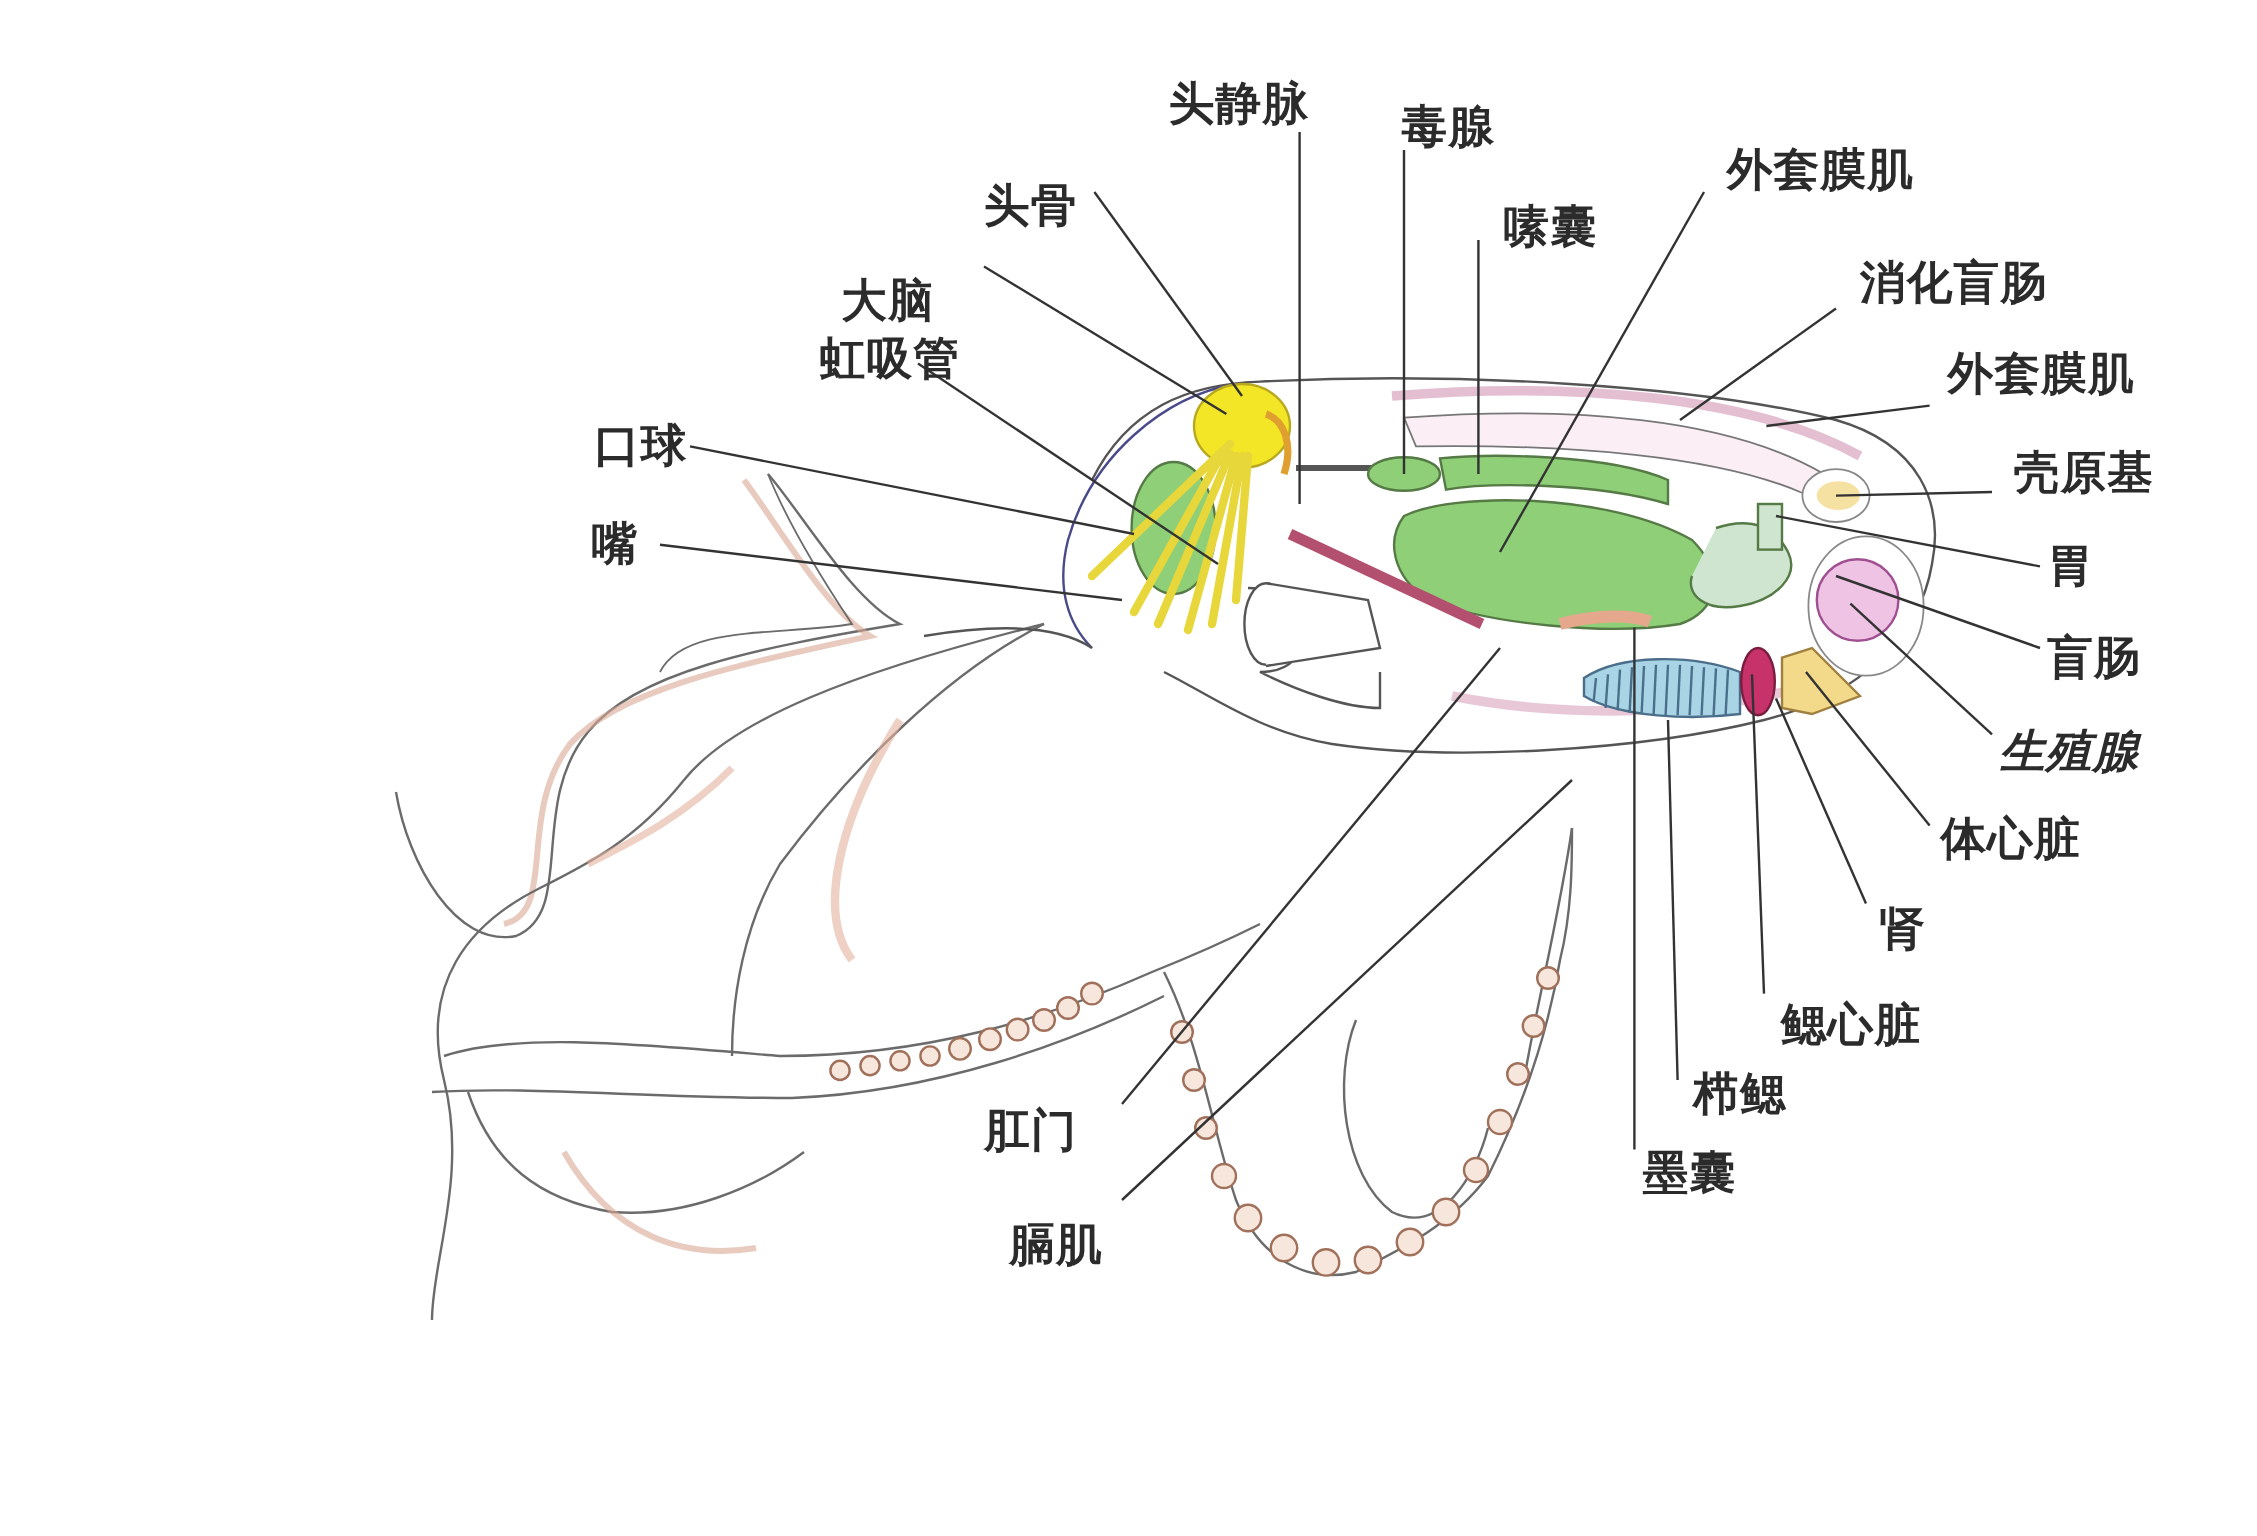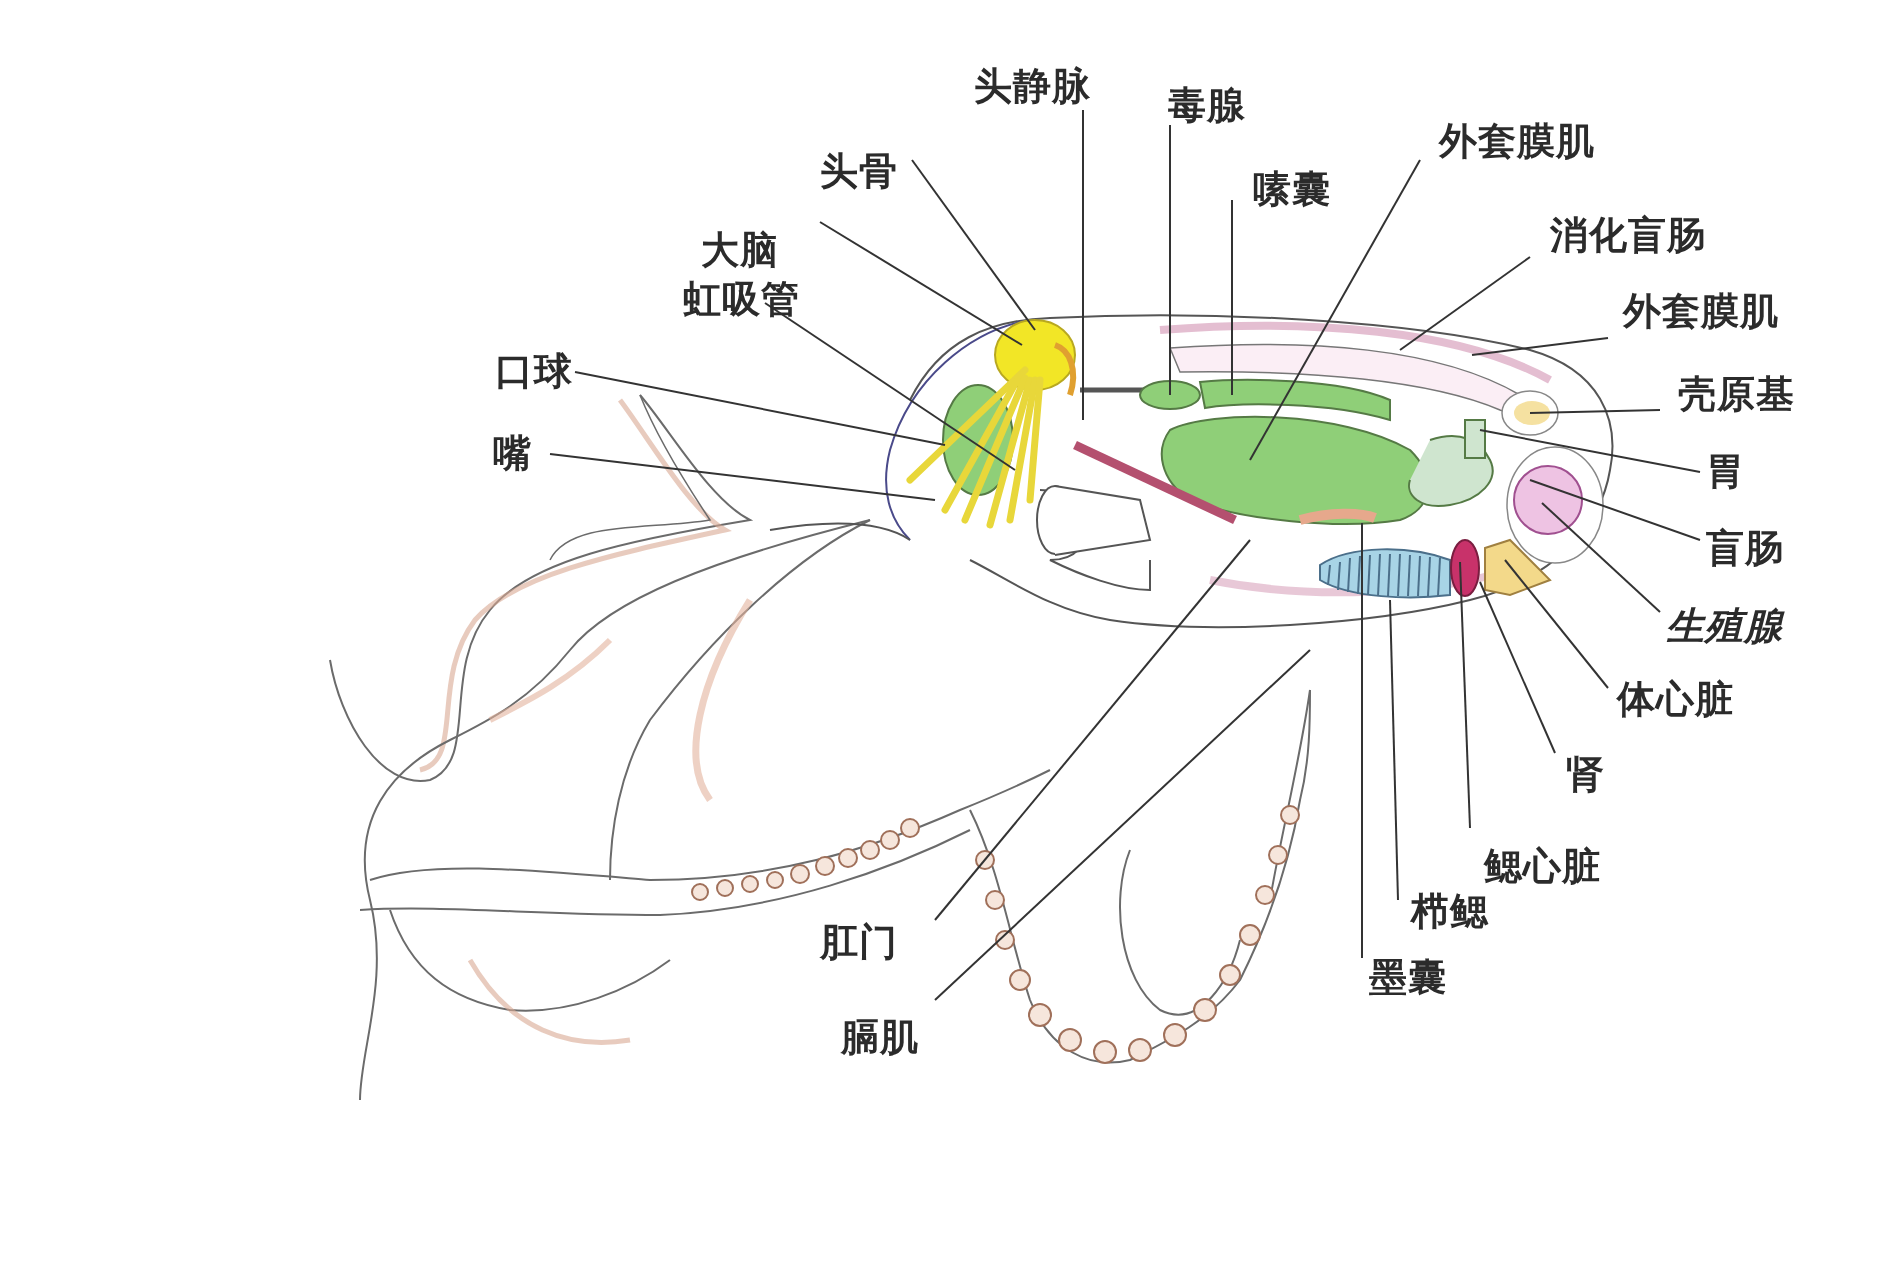--- a/index.html
+++ b/index.html
@@ -171,19 +171,19 @@
       <div class="label" style="left: 625px; top: 280px; padding-left: 48px;">虹吸管</div>
       <div class="label" style="left: 1613px; top: 292px; text-align: right;">外套膜肌</div>
       <div class="label" style="left: 485px; top: 352px;">口球</div>
       <div class="label" style="left: 1668px; top: 375px;">壳原基</div>
       <div class="label" style="left: 483px; top: 434px;">嘴</div>
       <div class="label" style="left: 1696px; top: 452px;">胃</div>
       <div class="label" style="left: 1696px; top: 529px;">盲肠</div>
       <div class="label" style="left: 1656px; top: 607px; font-style: italic;">生殖腺</div>
       <div class="label" style="left: 1607px; top: 680px;">体心脏</div>
       <div class="label" style="left: 1556px; top: 755px;">肾</div>
-      <div class="label" style="left: 1474px; top: 835px; margin-top: 12px;">鳃心脏</div>
+      <div class="label" style="left: 1474px; top: 835px;">鳃心脏</div>
       <div class="label" style="left: 1401px; top: 892px;">栉鳃</div>
       <div class="label" style="left: 810px; top: 923px;">肛门</div>
       <div class="label" style="left: 1359px; top: 958px;">墨囊</div>
       <div class="label" style="left: 831px; top: 1018px;">膈肌</div>
     </div>
 </div>
 
 </body></html>

